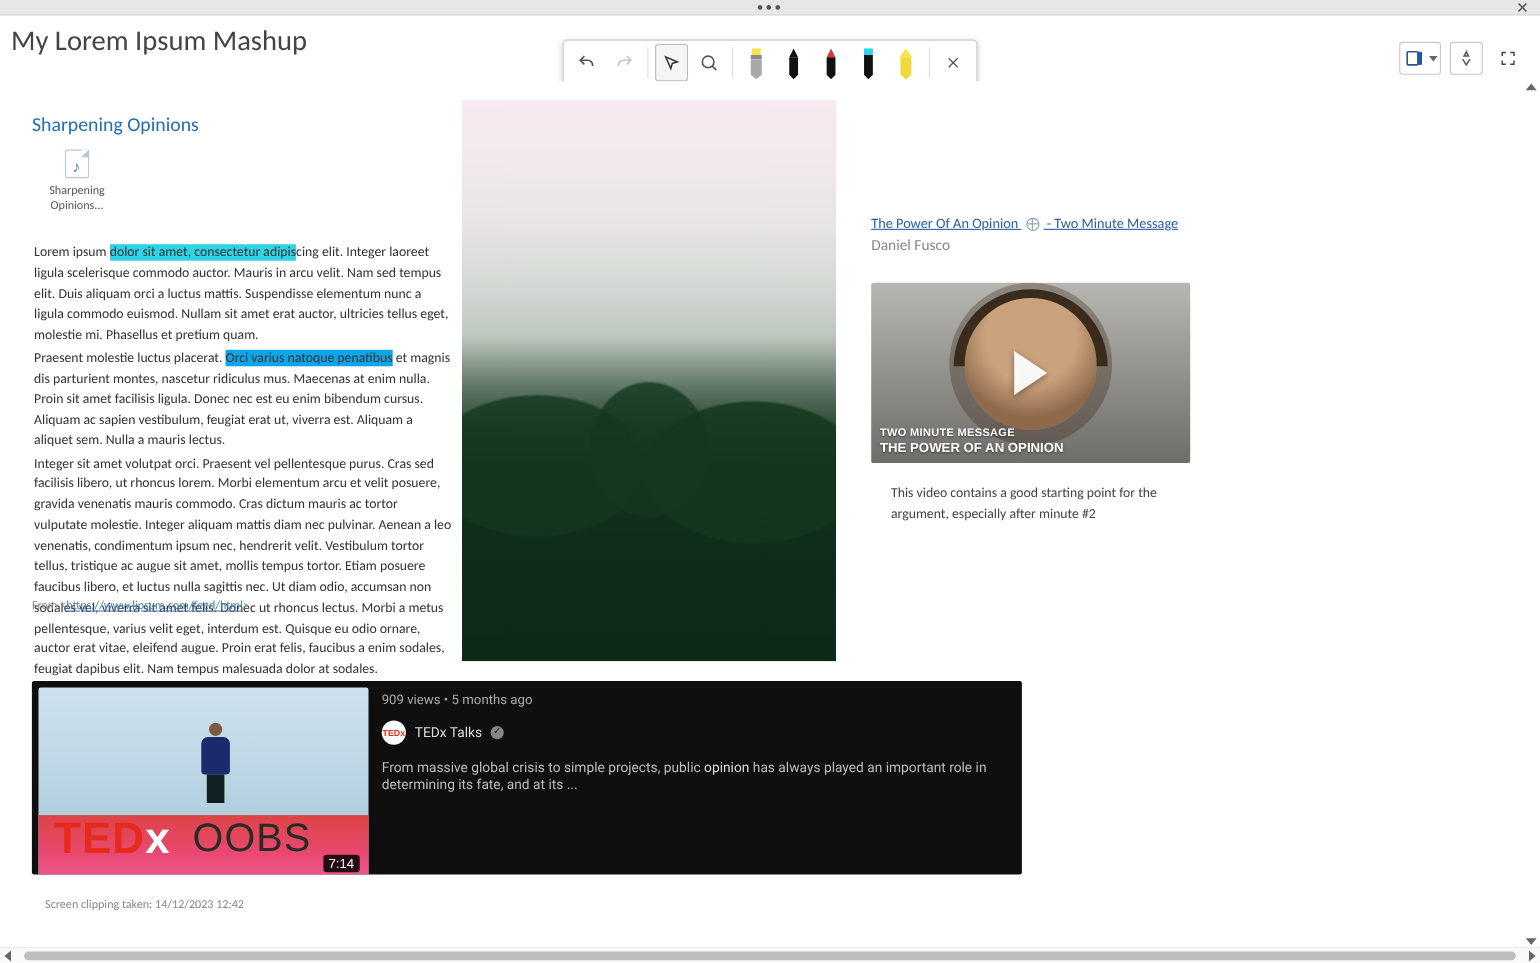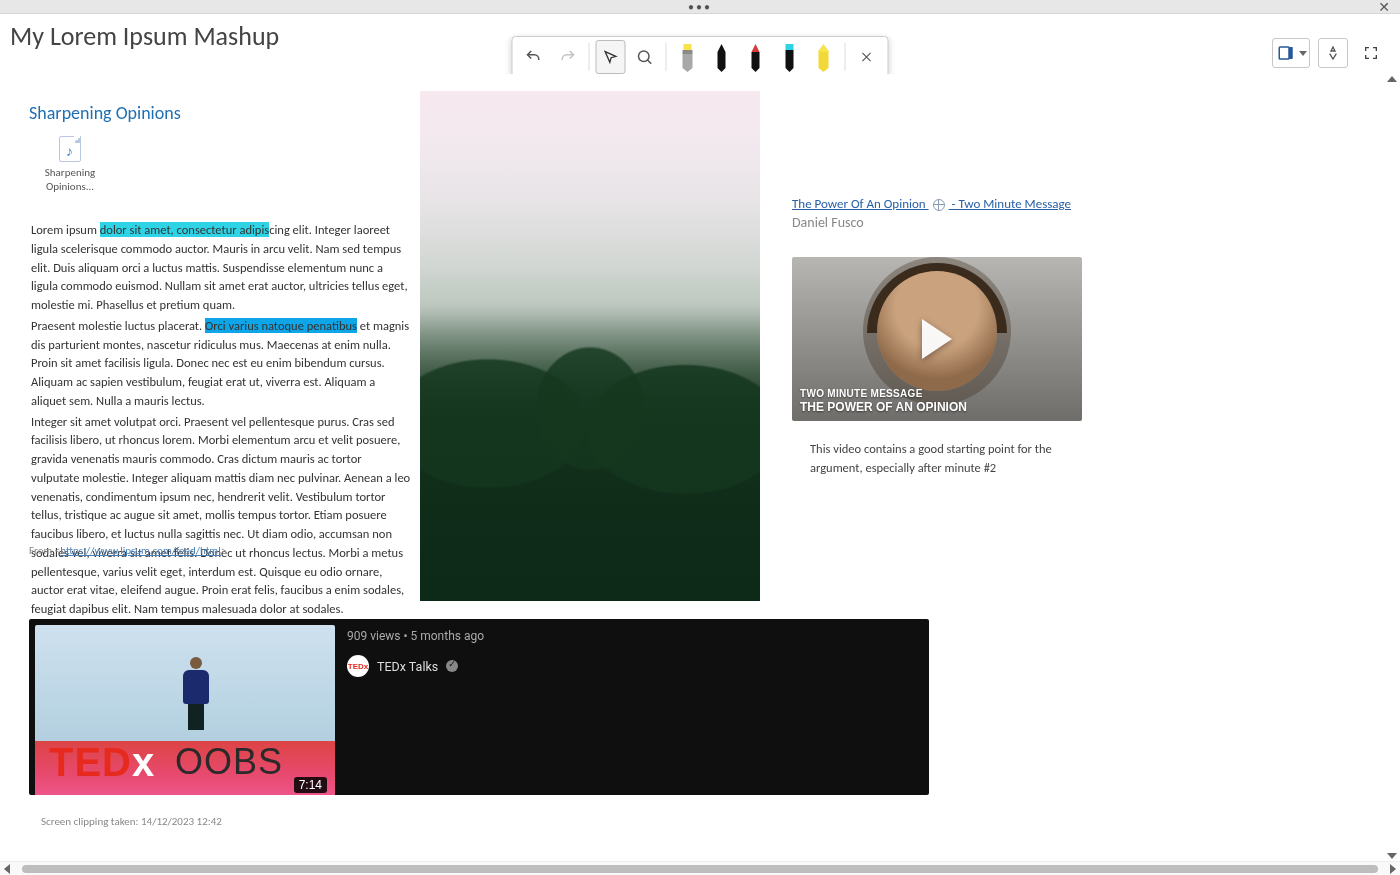--- a/index.html
+++ b/index.html
@@ -433,20 +433,23 @@
     </div>
     <div class="yt-meta">
       <div class="yt-sub">
         <span>909 views</span> • <span>5 months ago</span>
       </div>
       <div class="yt-channel">
         <span class="yt-avatar">TEDx</span>
         <span>TEDx Talks</span>
         <span class="yt-verified"></span>
       </div>
+      <div class="yt-desc">
+        <span>From massive global crisis to simple projects, public </span><b>opinion</b><span> has always played an important role in determining its fate, and at its ...</span>
+      </div>
     </div>
   </div>
 
   <div class="clip-taken">Screen clipping taken: 14/12/2023 12:42</div>
 
   <div class="vscroll">
     <div class="arrow-up"></div>
     <div class="arrow-down"></div>
   </div>
 </div>

